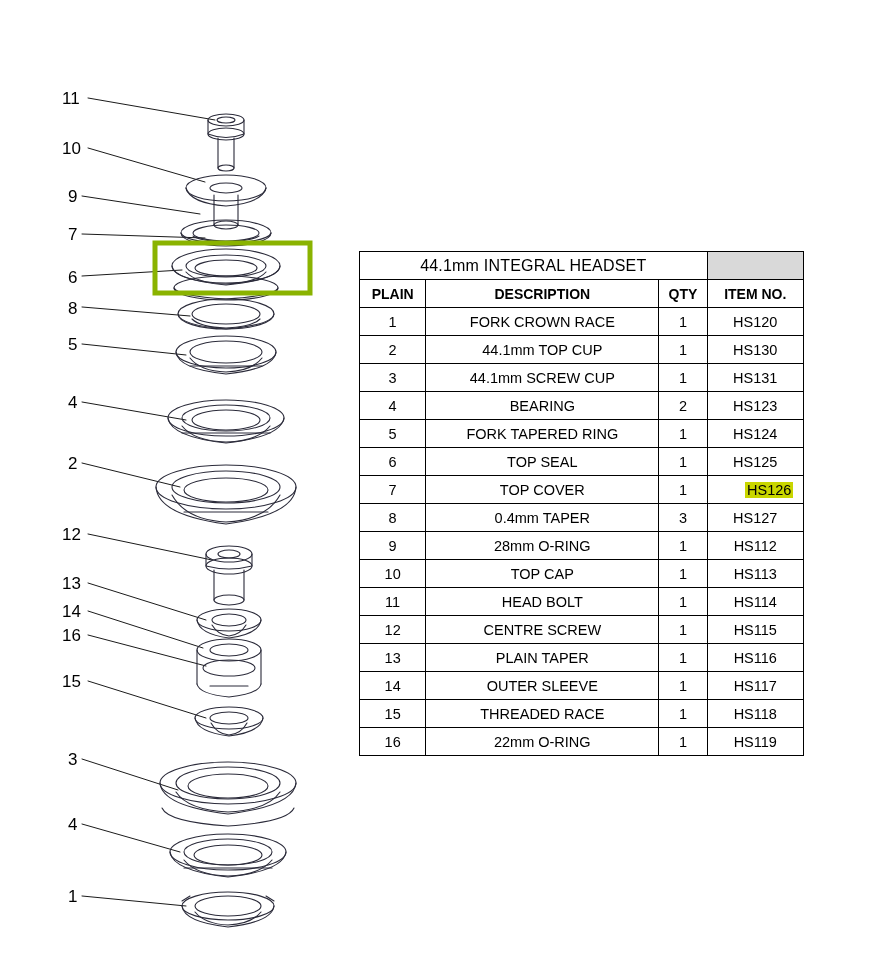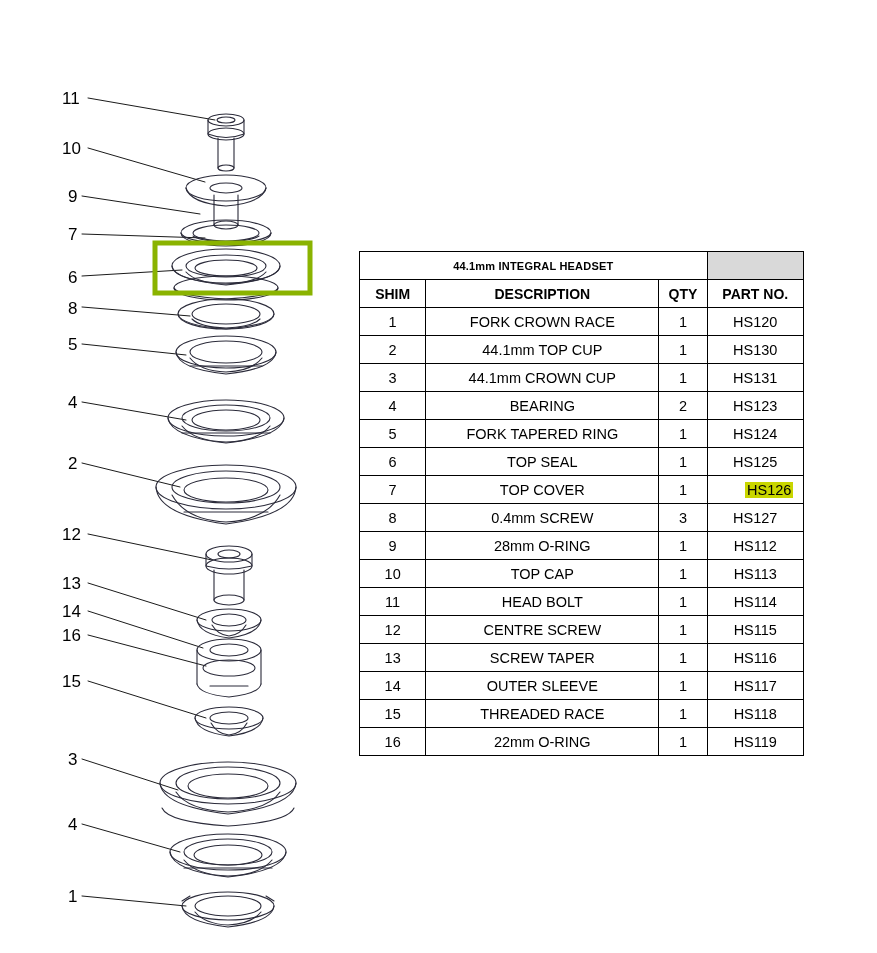--- a/index.html
+++ b/index.html
@@ -57,22 +57,22 @@
     font-family: "Liberation Sans", sans-serif;
     font-size: 14.5px;
     color: #000;
     text-align: center;
     padding: 0;
     height: 27px;
     vertical-align: middle;
     font-weight: normal;
   }
   #parts-table .title-cell {
-    font-size: 11px;
-    font-weight: bold;
+    font-size: 16px;
+    font-weight: normal;
     letter-spacing: 0.2px;
   }
   #parts-table .title-spacer {
     background: #d9d9d9;
     border-left: 1px solid #000;
   }
   #parts-table thead .hdr {
     font-weight: bold;
     font-size: 14px;
   }
@@ -244,42 +244,42 @@
       <col class="col-desc">
       <col class="col-qty">
       <col class="col-part">
     </colgroup>
     <thead>
       <tr>
         <td class="title-cell" colspan="3">44.1mm INTEGRAL HEADSET</td>
         <td class="title-spacer"></td>
       </tr>
       <tr>
-        <th class="hdr">SHIM</th>
+        <th class="hdr">PLAIN</th>
         <th class="hdr">DESCRIPTION</th>
         <th class="hdr">QTY</th>
-        <th class="hdr">PART NO.</th>
+        <th class="hdr">ITEM NO.</th>
       </tr>
     </thead>
     <tbody id="parts-body">
         <tr>
           <td>1</td>
           <td>FORK CROWN RACE</td>
           <td>1</td>
           <td>HS120</td>
         </tr>
         <tr>
           <td>2</td>
           <td>44.1mm TOP CUP</td>
           <td>1</td>
           <td>HS130</td>
         </tr>
         <tr>
           <td>3</td>
-          <td>44.1mm CROWN CUP</td>
+          <td>44.1mm SCREW CUP</td>
           <td>1</td>
           <td>HS131</td>
         </tr>
         <tr>
           <td>4</td>
           <td>BEARING</td>
           <td>2</td>
           <td>HS123</td>
         </tr>
         <tr>
@@ -295,21 +295,21 @@
           <td>HS125</td>
         </tr>
         <tr>
           <td>7</td>
           <td>TOP COVER</td>
           <td>1</td>
           <td><span class="hl hl-wrap" style="background: rgb(201, 214, 0);">HS126</span></td>
         </tr>
         <tr>
           <td>8</td>
-          <td>0.4mm SCREW</td>
+          <td>0.4mm TAPER</td>
           <td>3</td>
           <td>HS127</td>
         </tr>
         <tr>
           <td>9</td>
           <td>28mm O-RING</td>
           <td>1</td>
           <td>HS112</td>
         </tr>
         <tr>
@@ -325,21 +325,21 @@
           <td>HS114</td>
         </tr>
         <tr>
           <td>12</td>
           <td>CENTRE SCREW</td>
           <td>1</td>
           <td>HS115</td>
         </tr>
         <tr>
           <td>13</td>
-          <td>SCREW TAPER</td>
+          <td>PLAIN TAPER</td>
           <td>1</td>
           <td>HS116</td>
         </tr>
         <tr>
           <td>14</td>
           <td>OUTER SLEEVE</td>
           <td>1</td>
           <td>HS117</td>
         </tr>
         <tr>

